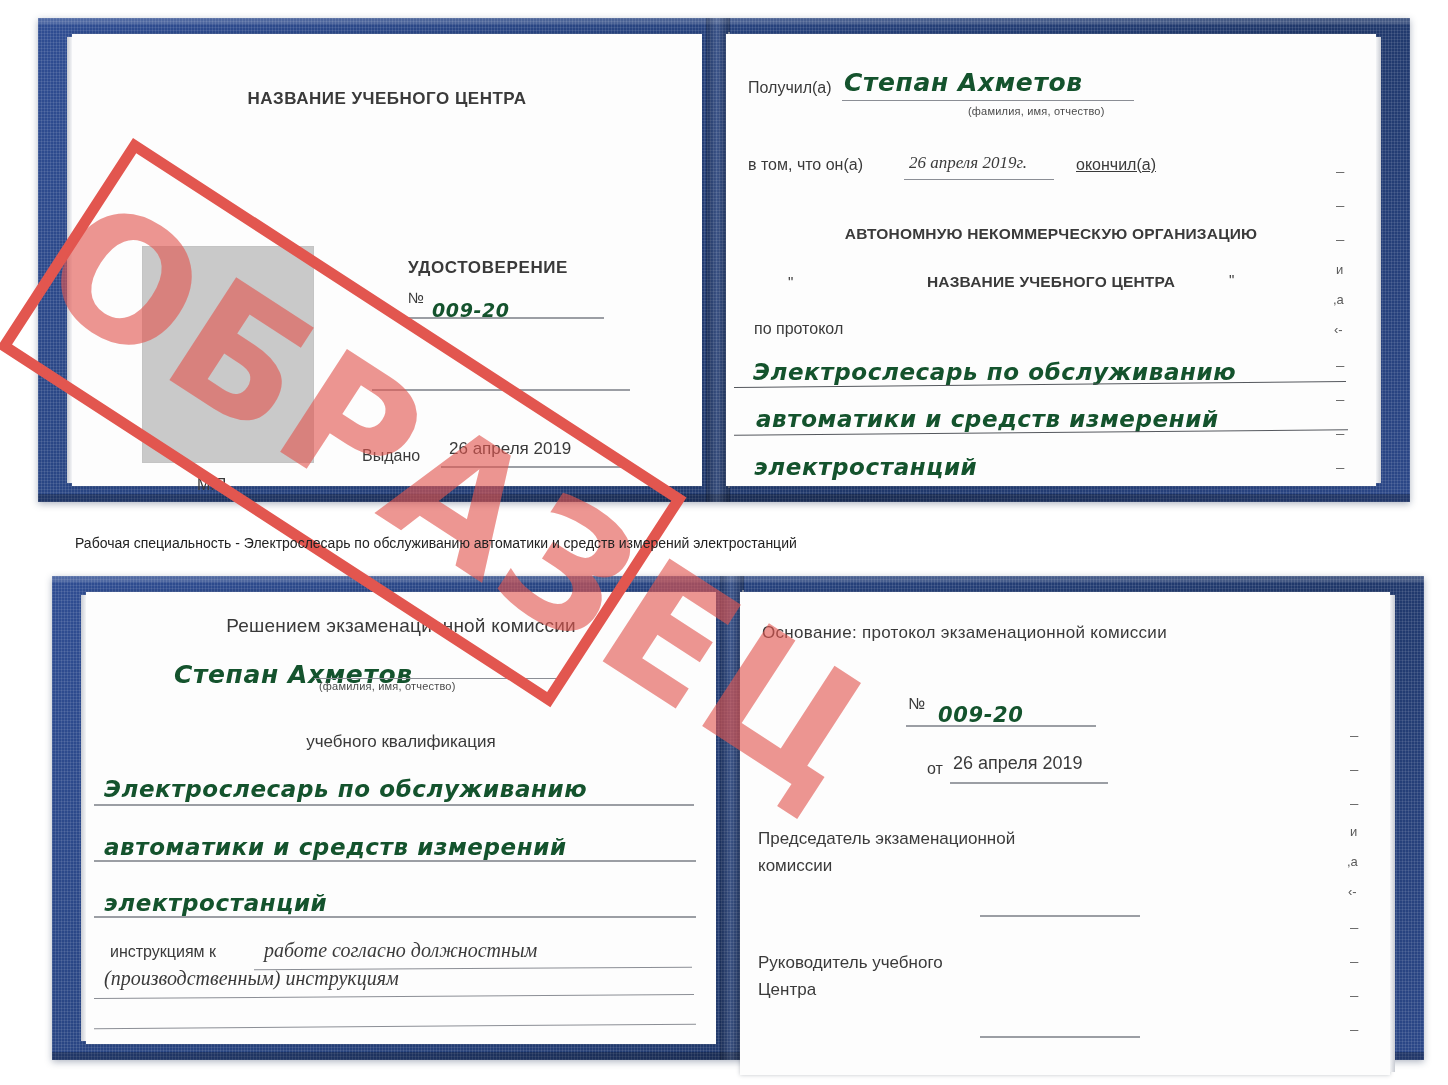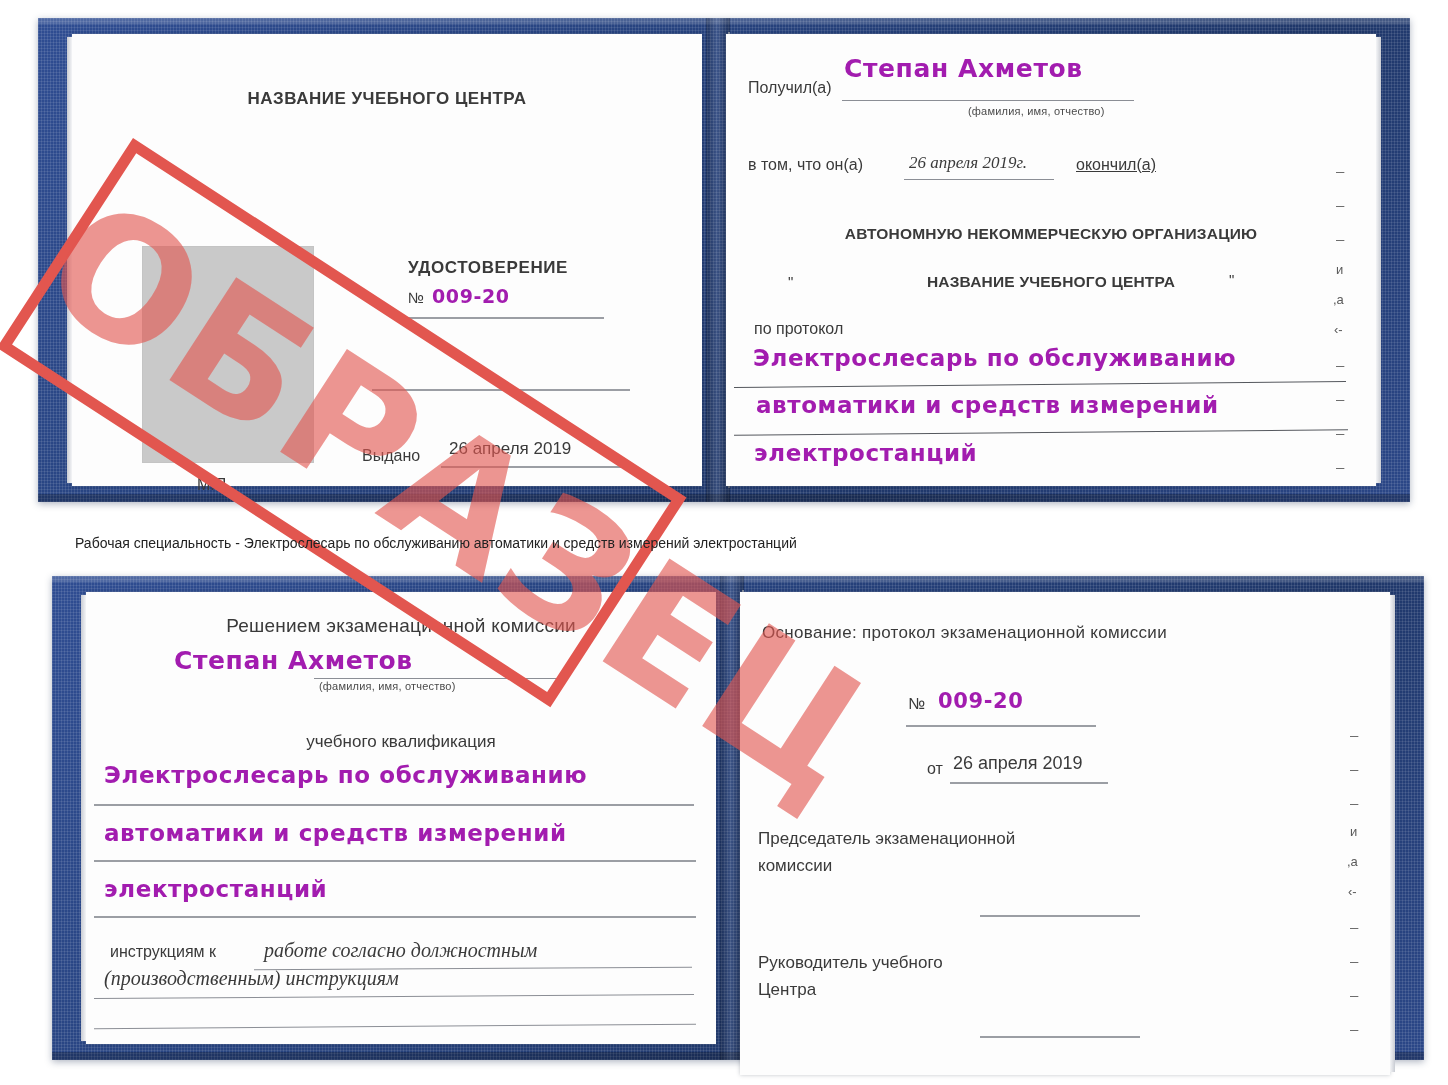--- a/index.html
+++ b/index.html
@@ -84,24 +84,26 @@
 
   
   .t {
     position: absolute;
     white-space: nowrap;
     line-height: 1;
   }
   .print { color: #3a3a3a; font-family: "Liberation Sans", sans-serif; }
   .small { font-size: 11px; color: #4b4b4b; letter-spacing: .2px; }
   .hand {
-    color: #a21caf;
+    color: #14532d;
     font-family: "DejaVu Sans", sans-serif;
+    font-style: italic;
     font-weight: 600;
     letter-spacing: .6px;
+    margin-top: 14px;
   }
   .serif-hand {
     color: #3a3a3a;
     font-family: "Liberation Serif", serif;
     font-style: italic;
   }
   .rule {
     position: absolute;
     height: 2px;
     background: #9b9ea4;

